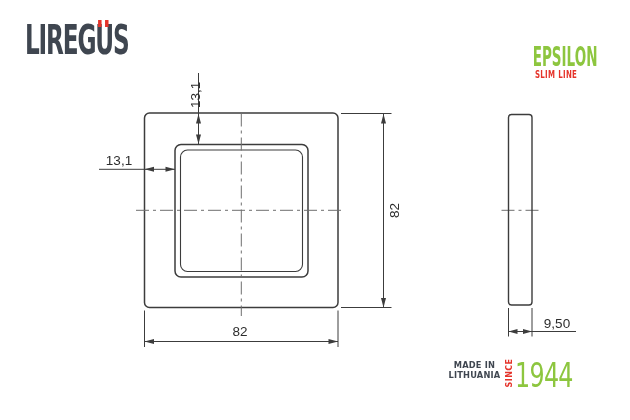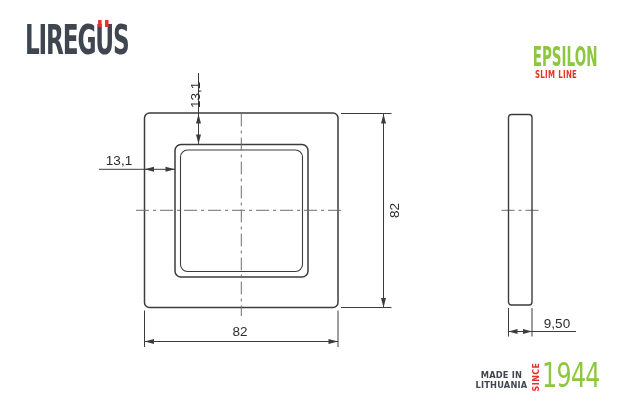--- a/index.html
+++ b/index.html
@@ -27,21 +27,21 @@
     font-family:"DejaVu Sans", sans-serif;font-weight:bold;font-size:11px;line-height:11px;
     color:#e5332a;transform:scaleX(0.64);transform-origin:right top;letter-spacing:0.5px;
     margin-top:-1px;
   }
   
   svg.drawing{position:absolute;left:0;top:0;}
   .dimtext{
     font-family:"Liberation Sans", sans-serif;font-size:13.5px;fill:#2d2d2d;
   }
   
-  .footer{position:absolute;right:5px;bottom:30px;display:flex;align-items:flex-end;}
+  .footer{position:absolute;right:32px;bottom:30px;display:flex;align-items:flex-start;}
   .made-in{
     text-align:center;font-size:9px;font-weight:bold;line-height:10px;
     color:#3f4650;letter-spacing:0.2px;font-family:"DejaVu Sans", sans-serif;
     transform:scaleX(0.92);transform-origin:right center;
   }
   .since-box{width:11px;height:26px;position:relative;margin:0 1px 0 3px;}
   .since-box .since{
     position:absolute;left:50%;top:50%;transform:translate(-50%,-50%) rotate(-90deg);
     font-size:8px;font-weight:bold;color:#e5332a;letter-spacing:0.4px;white-space:nowrap;
     font-family:"DejaVu Sans", sans-serif;

